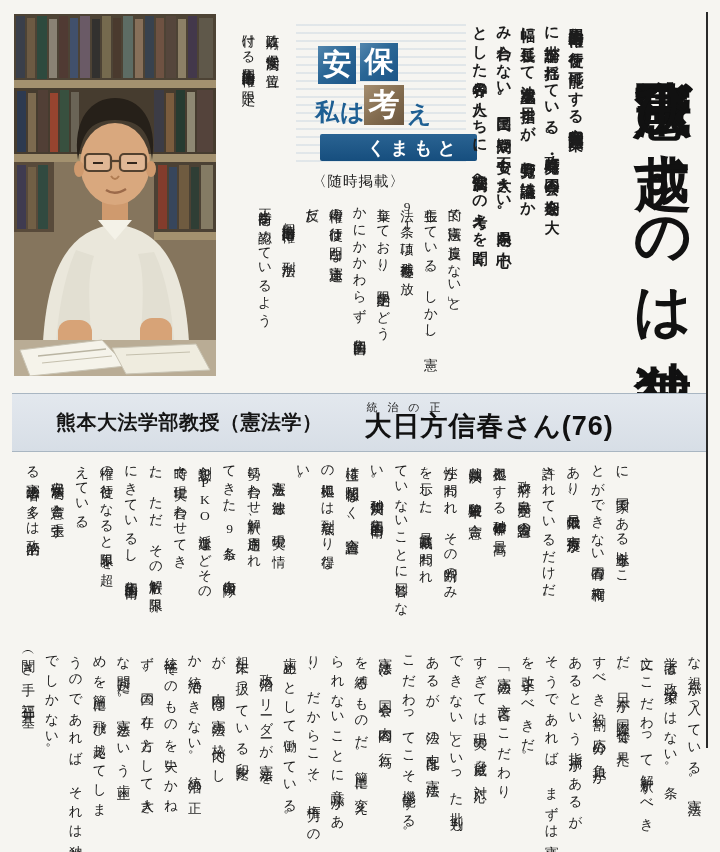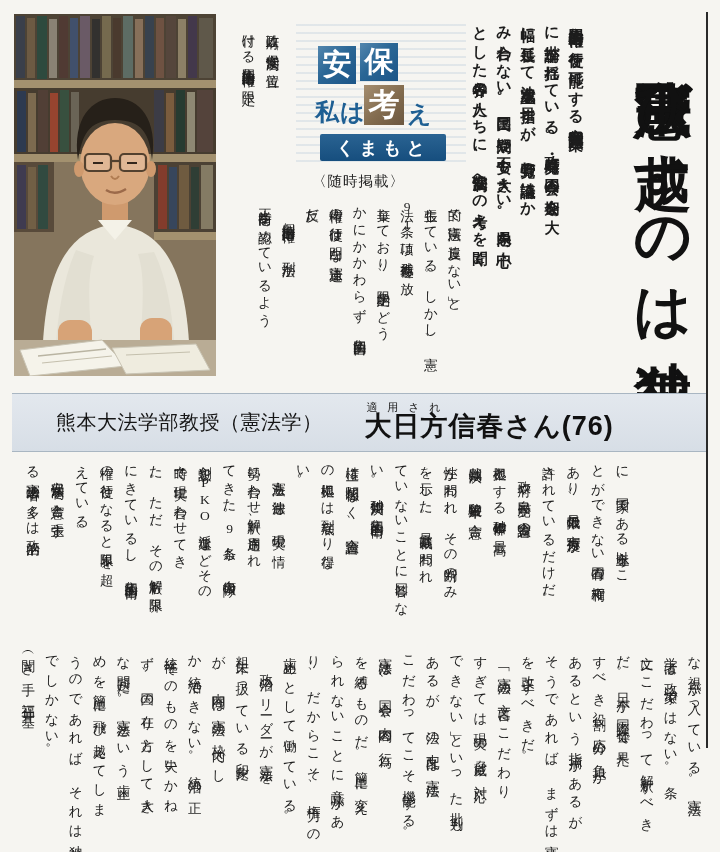--- a/index.html
+++ b/index.html
@@ -57,21 +57,21 @@
   }
   .keisai{font-size:14.5px;color:#222;letter-spacing:1px;}
   
   .byline-band{
     left:12px;top:393px;width:694px;height:57px;
     background:linear-gradient(180deg,#e3e8ee,#d7dee6);
     border-top:1px solid #a9b6c2;border-bottom:1px solid #a9b6c2;
     display:flex;align-items:center;
     font-family:"Liberation Sans",sans-serif;
   }
-  .affiliation{font-size:20px;font-weight:400;color:#161616;margin-left:44px;letter-spacing:.5px;}
+  .affiliation{font-size:20px;font-weight:700;color:#161616;margin-left:44px;letter-spacing:.5px;}
   .interviewee{margin-left:42px;font-size:27px;font-weight:700;color:#111;letter-spacing:1px;}
   .interviewee ruby rt{font-size:11px;font-weight:400;letter-spacing:6px;color:#222;}
   
   .photo{left:14px;top:14px;width:202px;height:362px;background:#6f6250;overflow:hidden;}
 </style>
 </head>
 <body>
 
 <div class="abs photo">
   <svg width="202" height="362" viewBox="0 0 202 362">
@@ -163,21 +163,21 @@
 </div>
 
 <div class="abs streaks"></div>
 
 <div class="abs logo-wrap" style="left:312px;top:24px;">
   <div class="abs tile tile-blue" style="left:6px;top:22px;width:38px;height:38px;font-size:29px;">安</div>
   <div class="abs tile tile-blue" style="left:48px;top:19px;width:38px;height:38px;font-size:29px;">保</div>
   <div class="abs logo-blue-text" style="left:3px;top:72px;font-size:24px;letter-spacing:1px;">私は</div>
   <div class="abs tile tile-brown" style="left:52px;top:61px;width:40px;height:40px;font-size:31px;">考</div>
   <div class="abs logo-blue-text" style="left:95px;top:74px;font-size:24px;">える</div>
-  <div class="abs kumamoto-bar" style="left:8px;top:110px;width:126px;height:27px;">くまもと</div>
+  <div class="abs kumamoto-bar" style="left:8px;top:110px;width:126px;height:27px;padding-left:31px;">くまもと</div>
 </div>
 <div class="abs keisai" style="left:312px;top:172px;width:134px;">〈随時掲載〉</div>
 
 <div class="abs vtext headline" style="left:622px;top:32px;height:616px;width:80px;">憲法飛び越すのは独裁</div>
 
 <div class="abs right-rule" style="left:706px;top:12px;height:736px;"></div>
 
 <div class="abs vtext lead" style="left:466px;top:16px;height:382px;width:122px;">集団的自衛権の行使を可能にする安全保障関連法案
 に世論が揺れている。政府・与党は今国会の会期を大
 幅に延長して法案成立を目指すが、与野党の議論はか
@@ -193,21 +193,21 @@
 棄しており、限定的かどう
 かにかかわらず、集団的自
 衛権の行使は明白な憲法違
 反だ。
 　個別的自衛権は、刑法が
 正当防衛を認めているよう</div>
 
 <div class="abs byline-band">
   <span class="affiliation">熊本大法学部教授（憲法学）</span>
   <span class="interviewee">
-    <ruby><span>大日方</span><rt>適用され</rt></ruby><span>信春さん(76)</span>
+    <ruby><span>大日方</span><rt>統治の正</rt></ruby><span>信春さん(76)</span>
   </span>
 </div>
 
 <div class="abs vtext band3" style="left:18px;top:456px;height:180px;width:616px;">に、国家である以上奪うこ
 とができない固有の権利で
 あり、最低限の実力行使が
 許されているだけだ。
 　政府や自民党が合憲論の
 根拠とする砂川事件の最高
 裁判決は、駐留米軍の合憲

